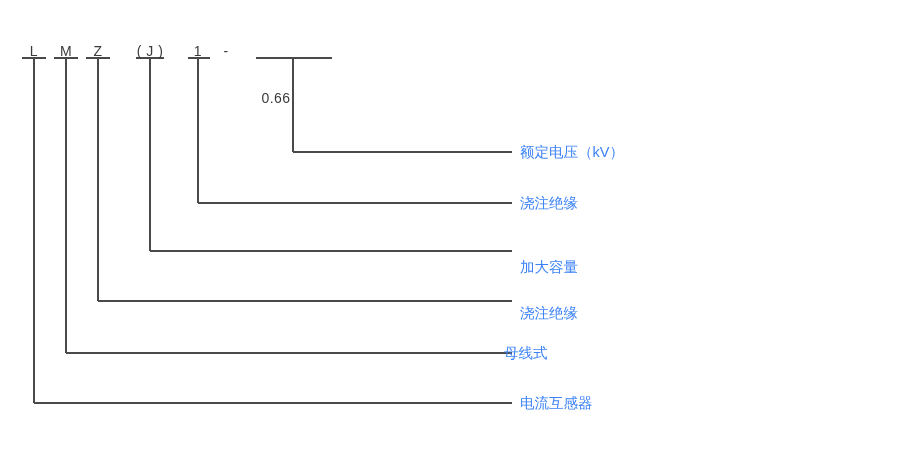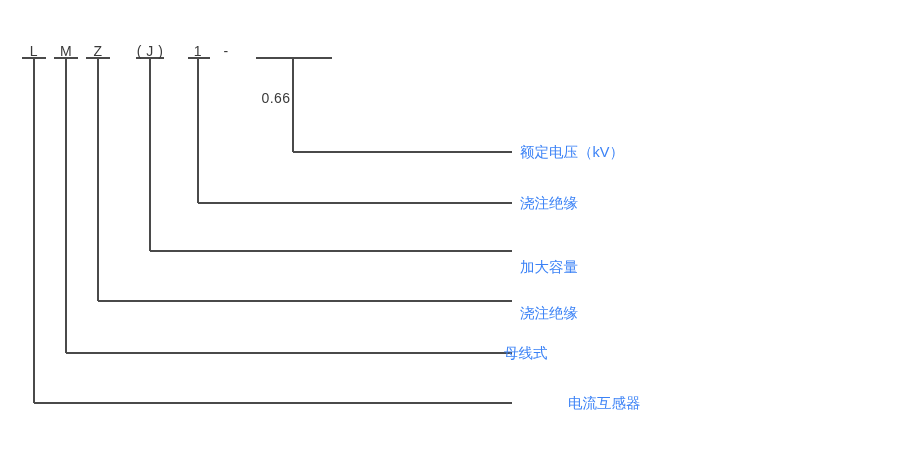--- a/index.html
+++ b/index.html
@@ -78,16 +78,16 @@
       <div class="code-token" style="left: 198px; top: 44px;">1</div>
       <div class="code-token" style="left: 226px; top: 44px;">-</div>
       <div class="code-token" style="left: 276px; top: 44px; margin-top: 47px;">0.66</div>
     </div>
   <div id="label-layer">
       <div class="callout-label" style="left: 520px; top: 145px;">额定电压（kV）</div>
       <div class="callout-label" style="left: 520px; top: 196px;">浇注绝缘</div>
       <div class="callout-label" style="left: 520px; top: 244px; margin-top: 16px;">加大容量</div>
       <div class="callout-label" style="left: 520px; top: 294px; margin-top: 12px;">浇注绝缘</div>
       <div class="callout-label" style="left: 504px; top: 346px;">母线式</div>
-      <div class="callout-label" style="left: 520px; top: 396px; margin-left: 48px;">电流互感器</div>
+      <div class="callout-label" style="left: 520px; top: 396px;">电流互感器</div>
     </div>
 
 </div>
 
 </body></html>

